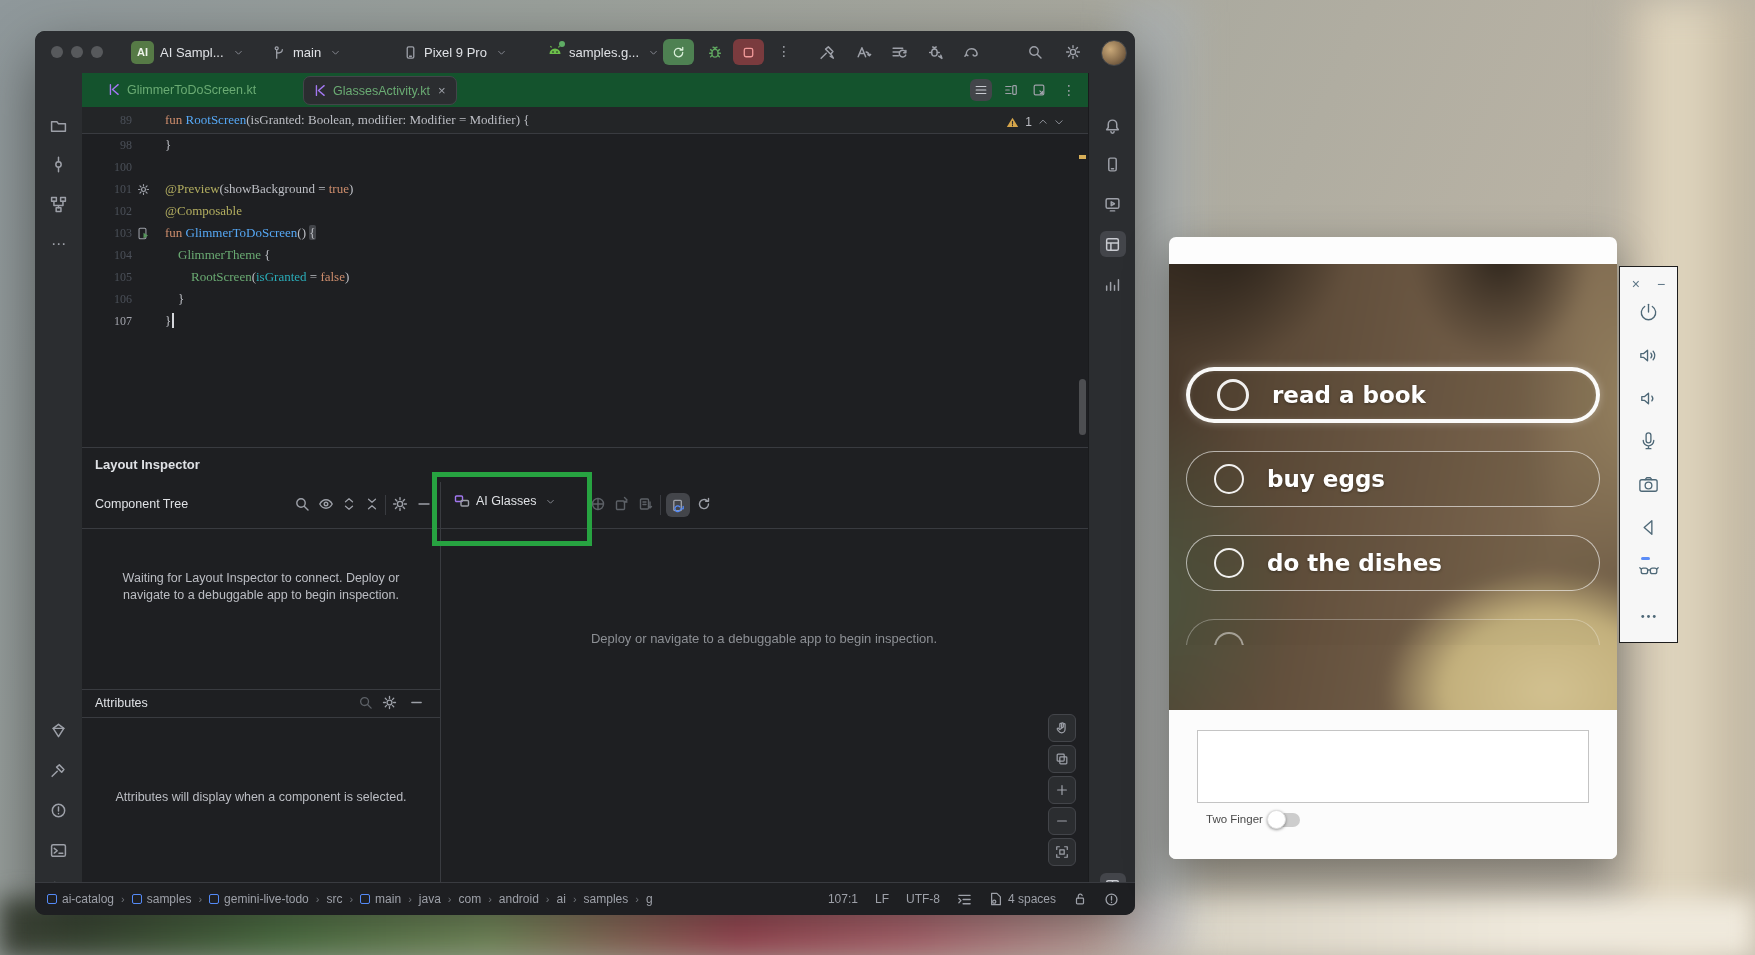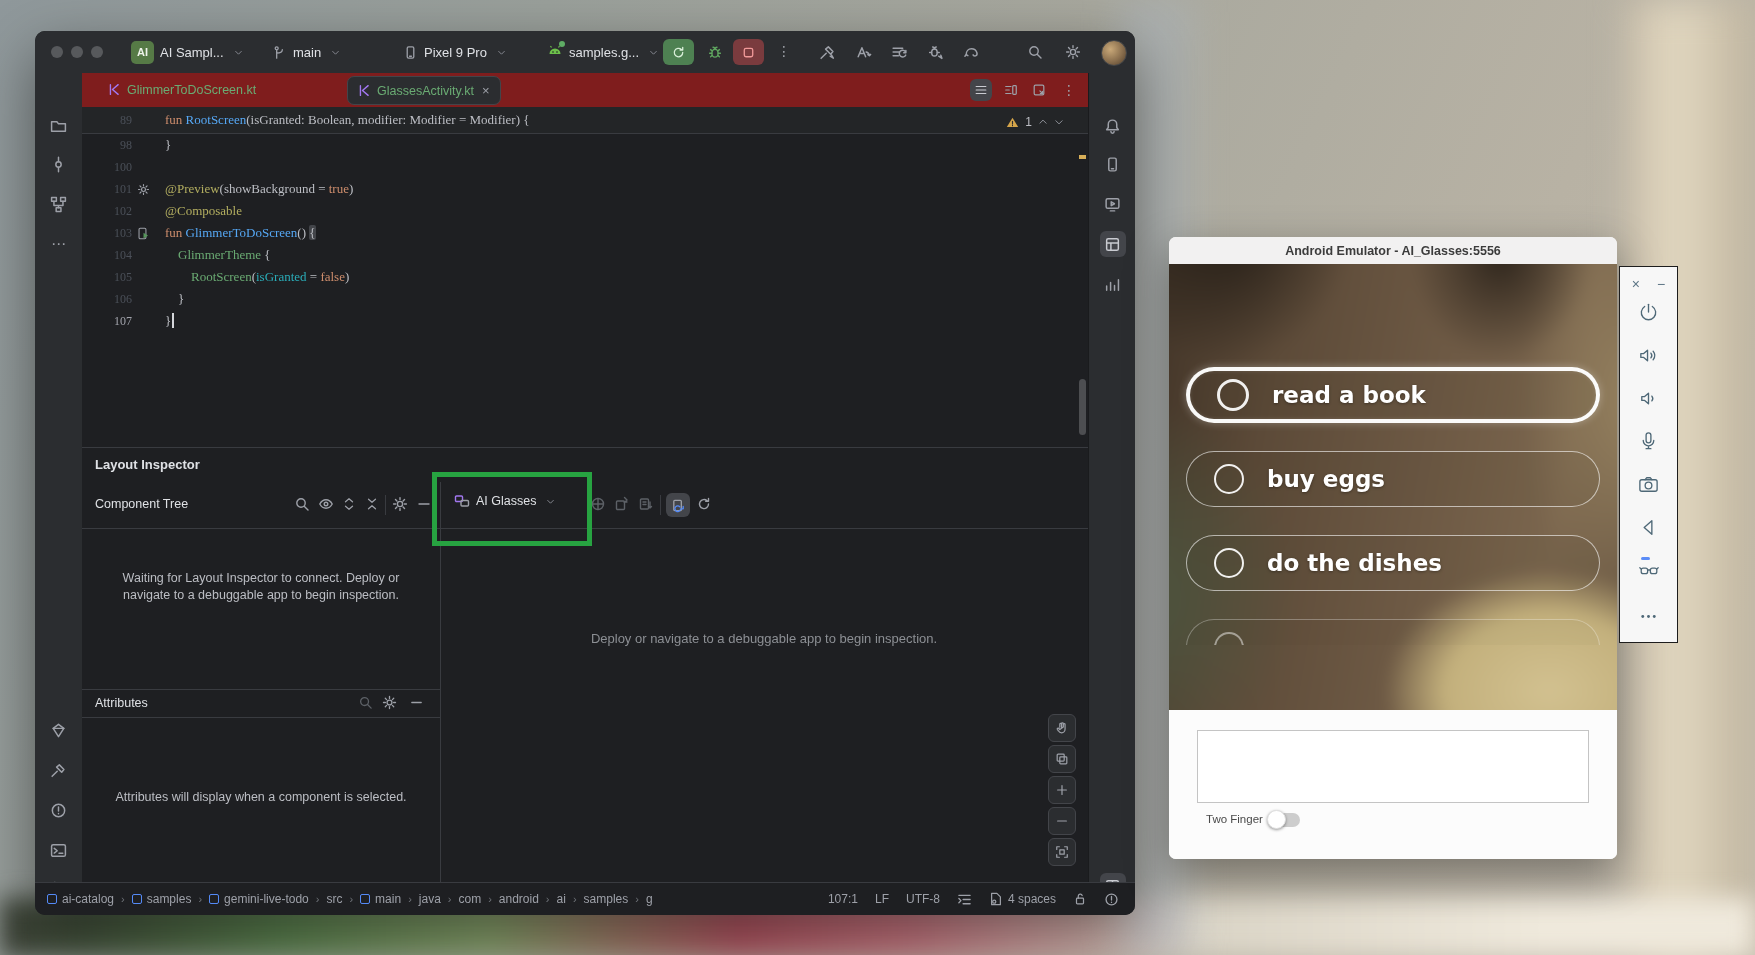--- a/index.html
+++ b/index.html
@@ -31,23 +31,23 @@
     background:radial-gradient(circle at 35% 35%,#c9a878,#8a6f4e 55%,#4e3c2a);border:1px solid #45474a;}
 
   .leftstrip,.rightstrip{position:absolute;top:42px;width:47px;height:809px;background:#2b2d30;}
   .leftstrip{left:0;border-right:1px solid #1a1b1d;}
   .rightstrip{left:1053px;border-left:1px solid #1a1b1d;}
   .strip-ico{position:absolute;left:50%;transform:translateX(-50%);width:26px;height:26px;border-radius:6px;
     display:flex;align-items:center;justify-content:center;color:#9da0a8;}
   .strip-ico.sel{background:#43454a;color:#c9cbd1;}
 
   .center{position:absolute;left:47px;top:42px;width:1006px;height:809px;background:#1e1f22;}
-  .tabsbar{position:absolute;left:0;top:0;width:1006px;height:34px;background:#7f1d1d;border-bottom:4px solid #1d4ed8;}
+  .tabsbar{position:absolute;left:0;top:0;width:1006px;height:34px;background:#14532d;border-bottom:4px solid #1d4ed8;}
   .tab{position:absolute;top:3px;height:27px;display:flex;align-items:center;gap:6px;padding:0 10px;border-radius:7px;color:var(--tab-green,#6aab73);font-size:12.5px;}
-  .tab.active{background:#2b2d30;border:1px solid #43454a;margin-left:44px;}
+  .tab.active{background:#2b2d30;border:1px solid #43454a;}
   .tab-close{color:#9da0a8;font-size:13px;margin-left:2px;}
   .tabbar-ico{position:absolute;top:6px;width:22px;height:22px;border-radius:6px;display:flex;align-items:center;justify-content:center;color:#9da0a8;}
   .tabbar-ico.sel{background:#43454a;color:#c9cbd1;}
 
   
   .editor{position:absolute;left:0;top:34px;width:1006px;height:340px;background:#1e1f22;
     font-family:"DejaVu Sans Mono","Liberation Mono",monospace;font-size:13px;}
   .code-line{position:relative;height:22px;display:flex;align-items:center;white-space:pre;font-family:Liberation Serif, serif;}
   .sticky{height:26px;background:#232527;border-bottom:1px solid #393b40;}
   .gut{width:50px;text-align:right;color:#4b5059;font-size:12px;flex:none;}
@@ -614,21 +614,20 @@
             <svg class="ic" width="15" height="15" viewBox="0 0 16 16">
               <circle cx="8" cy="8" r="5.8"></circle>
               <path d="M8 4.8v3.7M8 10.8v.3"></path>
             </svg>
           </span>
       </div>
     </div>
   </div>
 
   <div class="emu">
-    <div class="emu-title">Android Emulator - AI_Glasses:5556</div>
     <div class="emu-screen">
       <div class="emu-photo"></div>
       <div id="todo-list">
           <div class="pill focused" style="top: 103px;">
             <span class="pill-circle"></span>
             <span class="pill-label">read a book</span>
           </div>
           <div class="pill" style="top: 187px;">
             <span class="pill-circle"></span>
             <span class="pill-label">buy eggs</span>

